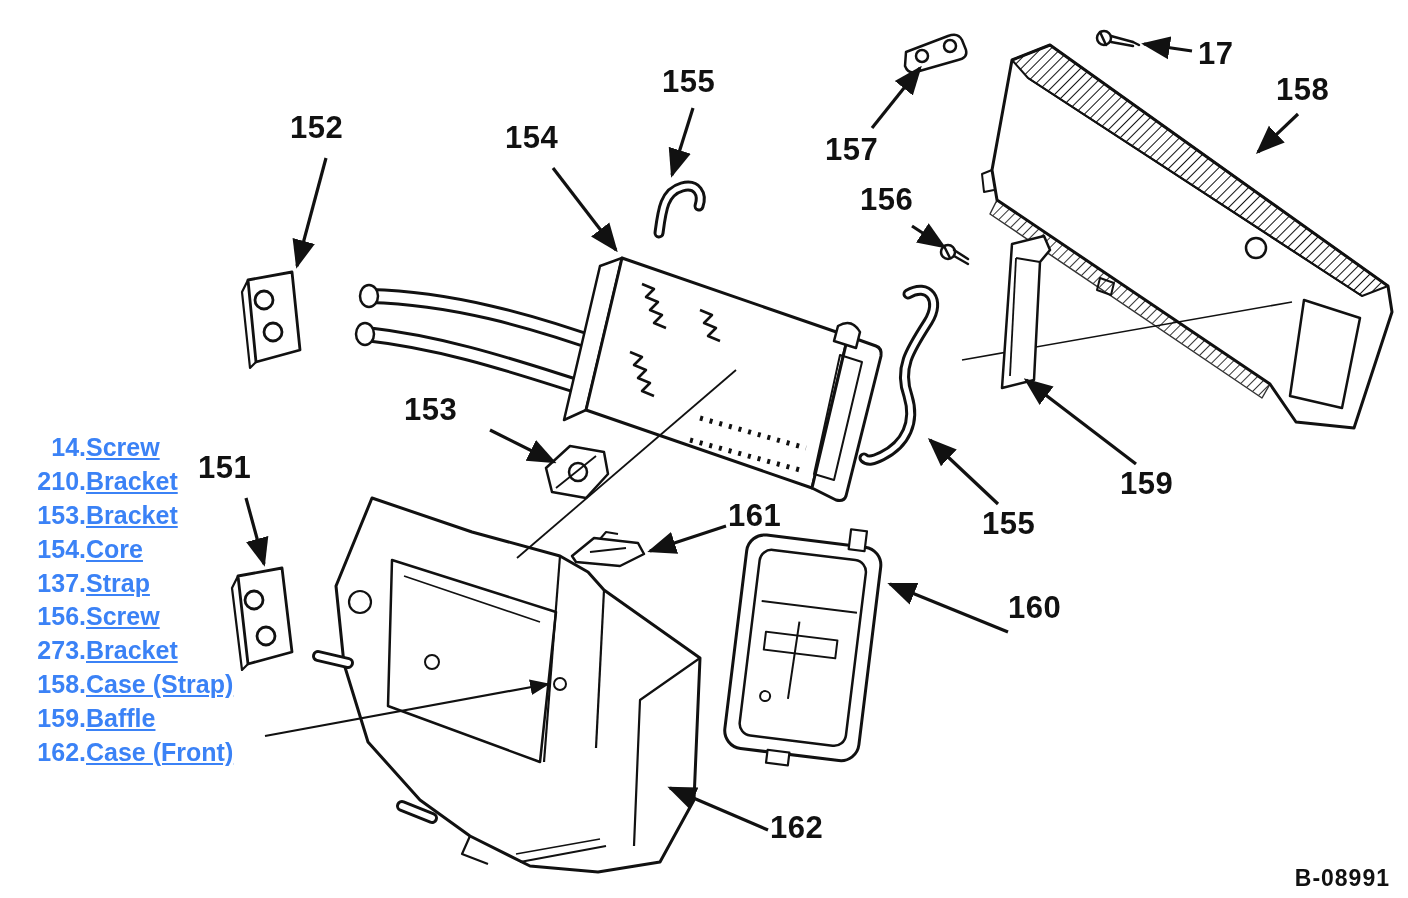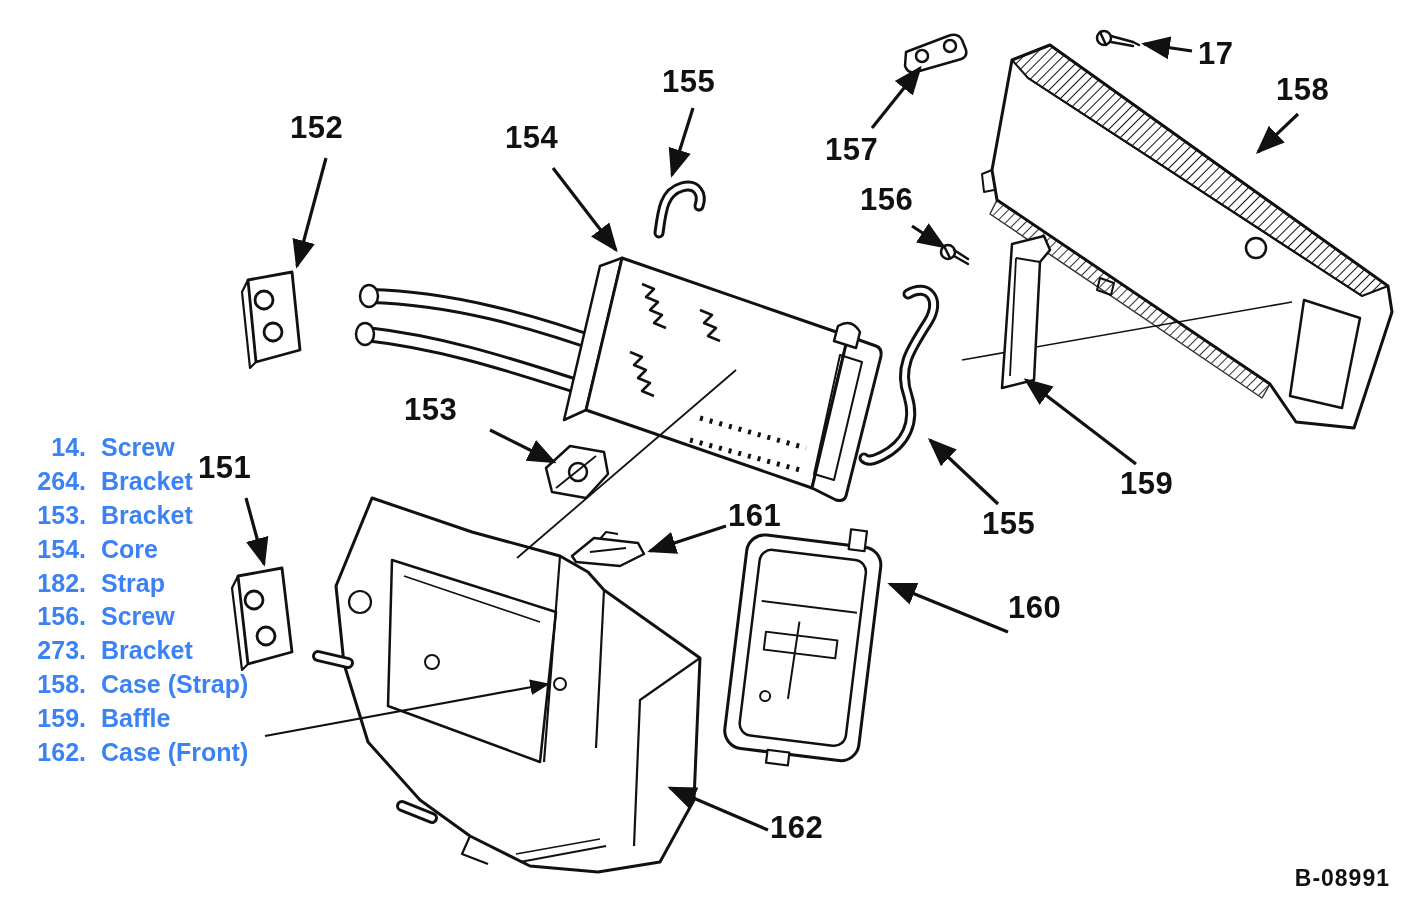--- a/index.html
+++ b/index.html
@@ -8,21 +8,21 @@
     font-family:"Liberation Sans","DejaVu Sans",sans-serif;overflow:hidden;
   }
   .art{position:absolute;left:0;top:0;}
   .callout{
     position:absolute;font-weight:bold;font-size:31px;letter-spacing:.5px;color:#111;
     white-space:nowrap;
   }
   .legend{position:absolute;left:22px;top:431px;}
   .legend-row{display:flex;align-items:center;height:33.8px;font-weight:bold;font-size:25px;color:#3b82f6;}
   .legend-num{width:64px;text-align:right;}
-  .legend-lbl{margin-left:15px;white-space:nowrap;}
+  .legend-lbl{white-space:nowrap;text-decoration:underline;}
   .drawing-number{
     position:absolute;right:18px;bottom:6px;font-size:23px;font-weight:bold;
     letter-spacing:1px;color:#111;margin-left:32px;
   }
 </style>
 </head>
 <body>
 
 <div class="page">
 
@@ -200,33 +200,33 @@
   <div class="callout" style="left:1120px;top:466px">159</div>
   <div class="callout" style="left:1008px;top:590px">160</div>
   <div class="callout" style="left:770px;top:810px">162</div>
 
   <div class="legend">
     <div class="legend-row">
       <span class="legend-num">14.</span>
       <span class="legend-lbl">Screw</span>
     </div>
     <div class="legend-row">
-      <span class="legend-num">264.</span>
+      <span class="legend-num">210.</span>
       <span class="legend-lbl">Bracket</span>
     </div>
     <div class="legend-row">
       <span class="legend-num">153.</span>
       <span class="legend-lbl">Bracket</span>
     </div>
     <div class="legend-row">
       <span class="legend-num">154.</span>
       <span class="legend-lbl">Core</span>
     </div>
     <div class="legend-row">
-      <span class="legend-num">182.</span>
+      <span class="legend-num">137.</span>
       <span class="legend-lbl">Strap</span>
     </div>
     <div class="legend-row">
       <span class="legend-num">156.</span>
       <span class="legend-lbl">Screw</span>
     </div>
     <div class="legend-row">
       <span class="legend-num">273.</span>
       <span class="legend-lbl">Bracket</span>
     </div>

